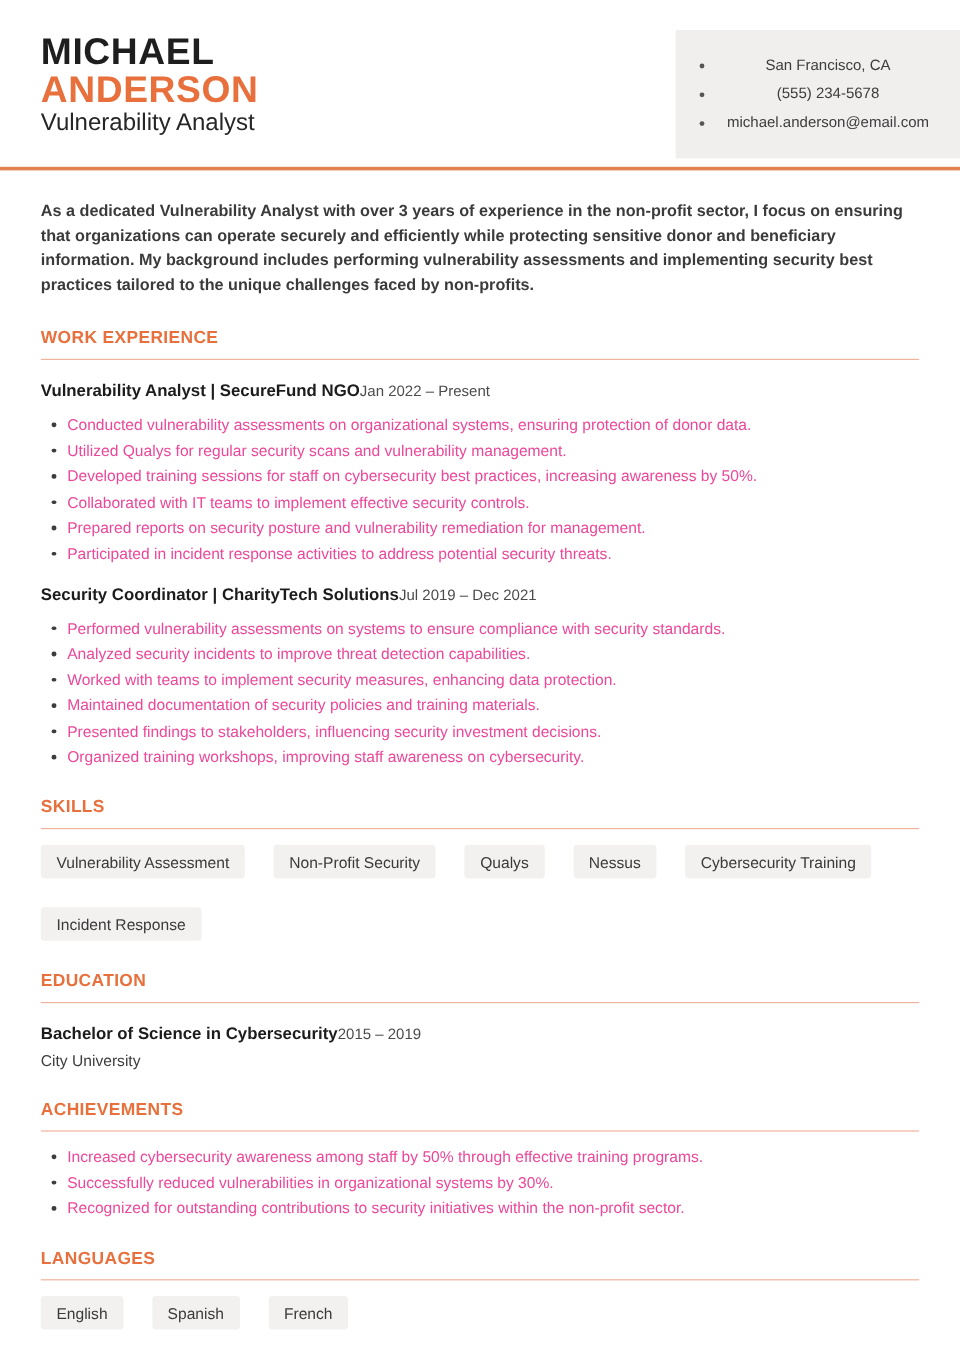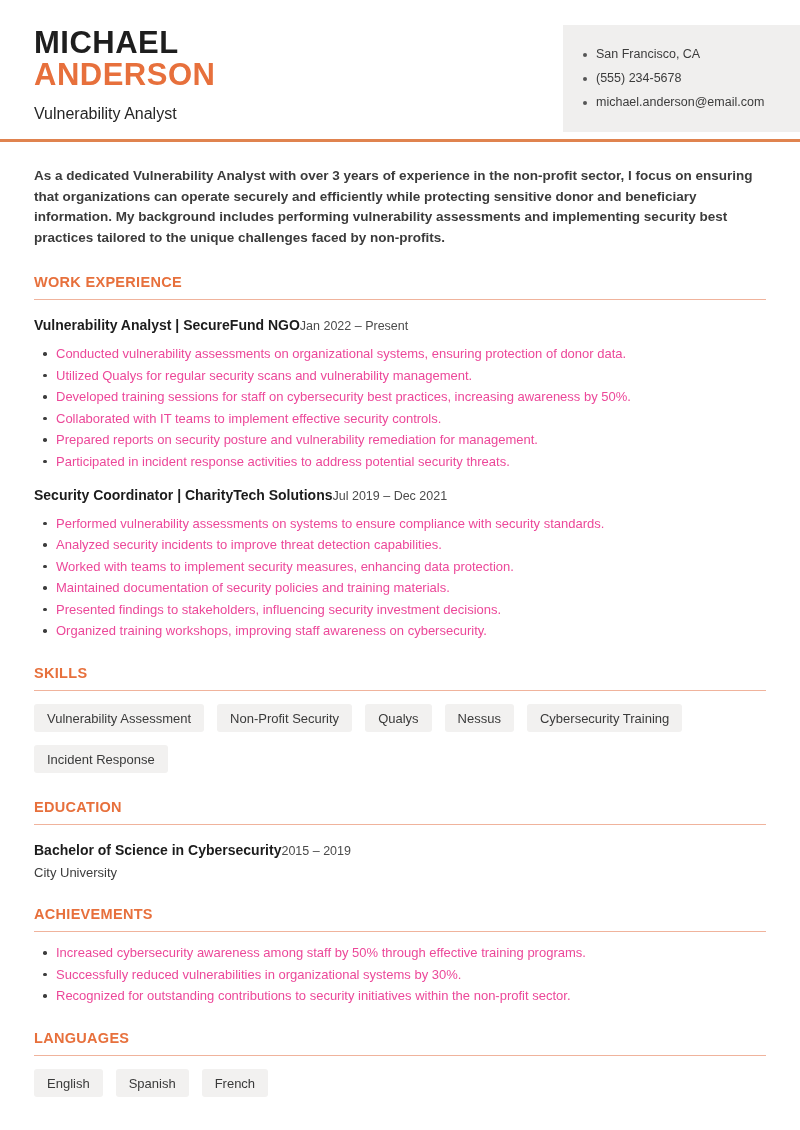--- a/index.html
+++ b/index.html
@@ -22,33 +22,32 @@
   }
   .name-line {
     font-size: 31px;
     font-weight: bold;
     letter-spacing: 0.5px;
     line-height: 32px;
     color: #1e1e1e;
   }
   .name-line.last { color: var(--accent); }
   .header-job-title {
-    margin-top: 14px;
-    font-size: 16px;
+    font-size: 20px;
     color: #262626;
   }
   .contact-box {
     position: absolute;
     top: 25px;
     right: 0;
     width: 237px;
     background: var(--contact-bg);
     padding: 13px 16px 13px 20px;
   }
-  .contact-box ul { list-style: none; }
+  .contact-box ul { list-style: none; text-align: center; }
   .contact-box li {
     position: relative;
     padding-left: 13px;
     font-size: 12.5px;
     color: #3c3c3c;
     line-height: 15px;
     margin: 9px 0;
   }
   .contact-box li::before {
     content: '';
@@ -121,21 +120,21 @@
     left: 9px; top: 7px;
     width: 3.5px; height: 3.5px;
     border-radius: 50%;
     background: #3d3d3d;
   }
   .job + .job { margin-top: 10px; }
 
   .chips {
     display: flex;
     flex-wrap: wrap;
-    gap: 13px;
+    gap: 24px;
     margin-top: 13px;
   }
   .chip {
     background: var(--chip-bg);
     color: #3a3a3a;
     font-size: 13px;
     line-height: 13px;
     padding: 7.5px 13px;
     border-radius: 3px;
     white-space: nowrap;

